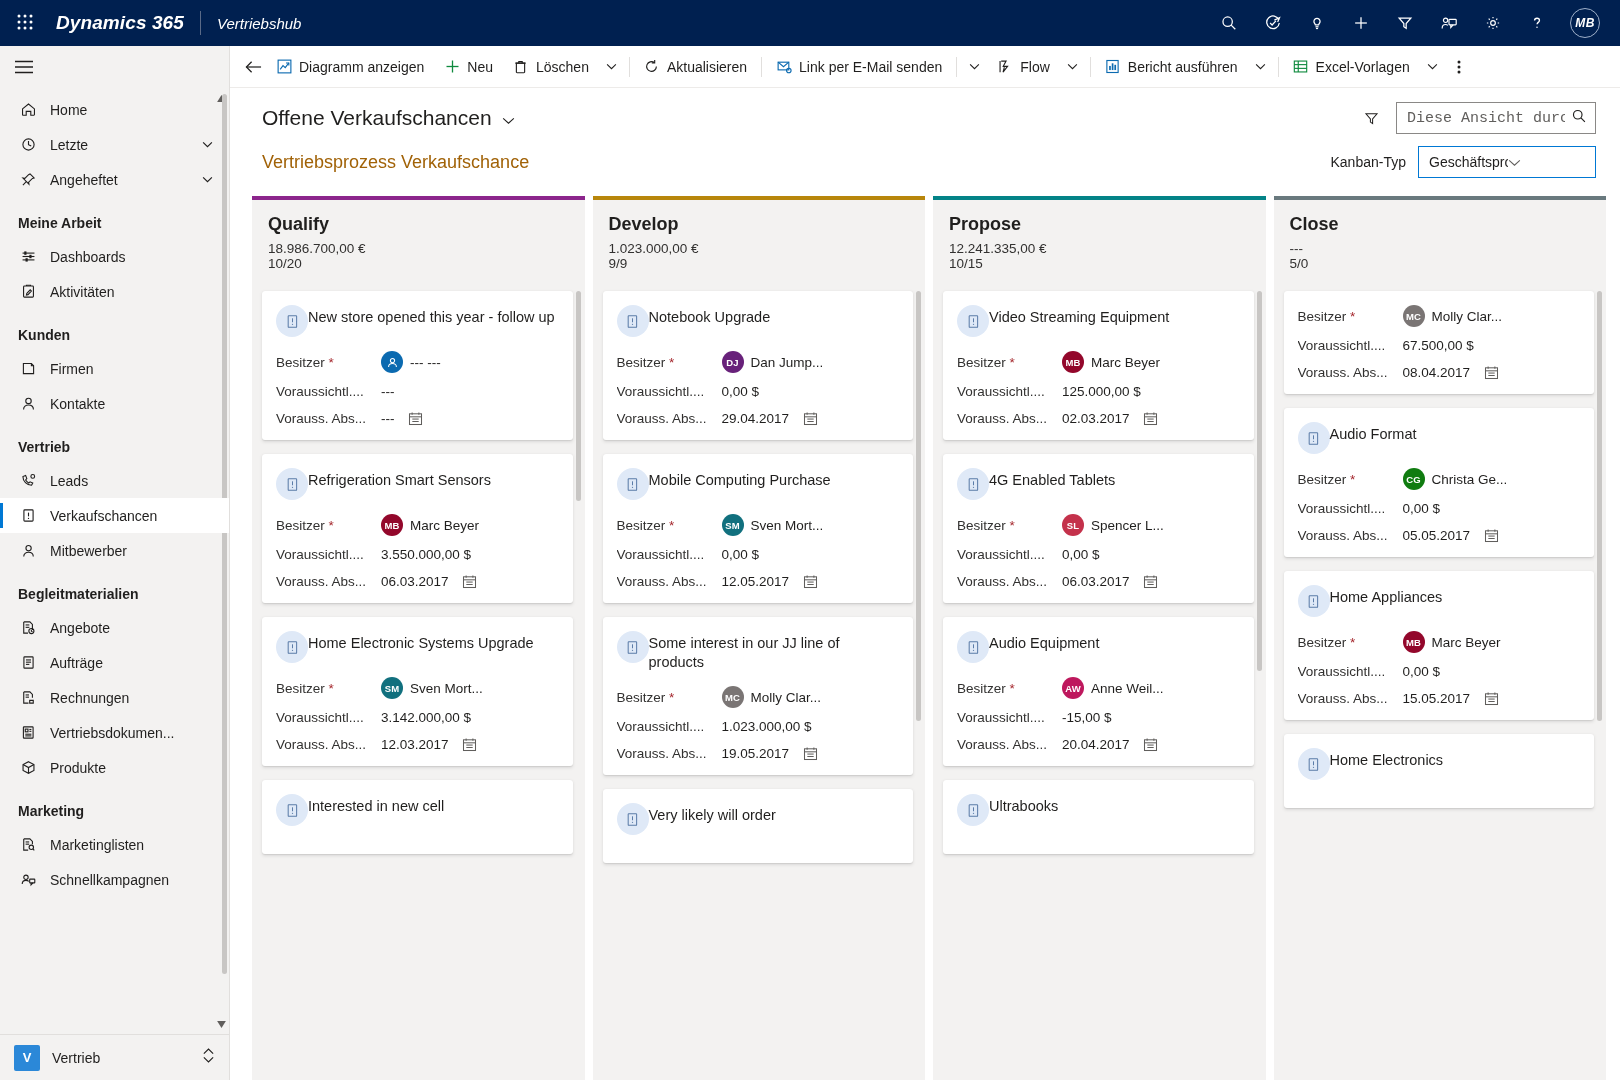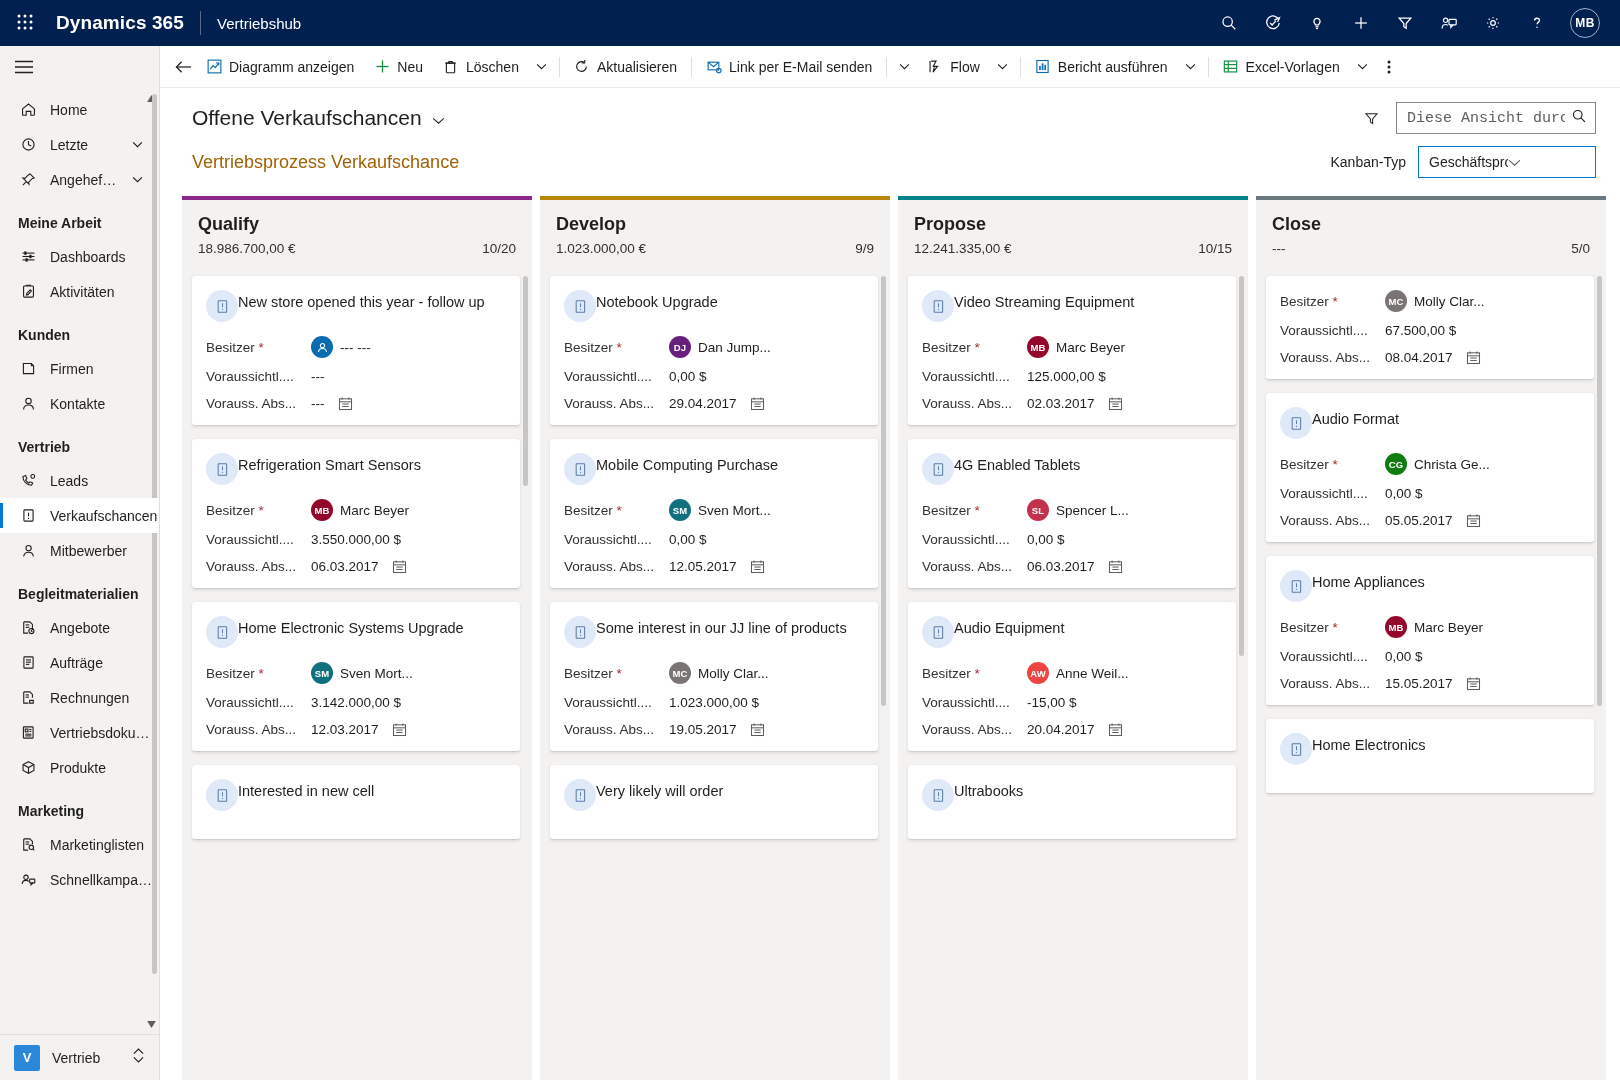--- a/index.html
+++ b/index.html
@@ -5,42 +5,42 @@
   * { box-sizing: border-box; margin: 0; padding: 0; }
   html, body {
     width: 1620px; height: 1080px;
     font-family: "Liberation Sans", sans-serif;
     background: #ffffff;
     overflow: hidden;
   }
   
   .topnav {
     height: 46px; background: #002050; color: #fff;
-    display: flex; align-items: center; padding: 0 16px;
+    display: flex; align-items: center; padding: 0 16px; font-style: italic;
   }
   .waffle { width: 34px; display:flex; align-items:center; justify-content:flex-start; cursor:pointer; }
   .waffle svg { display:block; }
   .brand { font-size: 19px; font-weight: 600; letter-spacing: .1px; padding-left: 6px; }
   .brand-sep { width:1px; height:24px; background:#5a6a87; margin:0 16px; }
   .appname { font-size: 15px; font-weight: 400; }
   .topnav-spacer { flex: 1; }
   .topnav-icons { display:flex; align-items:center; gap: 22px; padding-right: 4px; }
   .ticon { width:22px; height:22px; display:flex; align-items:center; justify-content:center; cursor:pointer; }
   .ticon svg { display:block; }
   .avatar-top {
     width: 30px; height: 30px; border-radius: 50%;
     border: 1px solid #9fb0c9; color:#fff;
     display:flex; align-items:center; justify-content:center;
     font-size: 12px; font-weight: 600; letter-spacing:.3px; cursor:pointer;
   }
   
   .shell { display:flex; height: calc(1080px - 46px); }
   
   .sidebar {
-    width: 160px; background:#f3f2f1; border-right:1px solid #e1dfdd;
+    width: 230px; background:#f3f2f1; border-right:1px solid #e1dfdd;
     display:flex; flex-direction:column; position:relative;
   }
   .hamburger { height:42px; display:flex; align-items:center; padding-left:14px; cursor:pointer; }
   .side-scroll { flex:1; overflow:hidden; padding-top: 4px; position:relative; }
   .side-item {
     height: 35px; display:flex; align-items:center; gap:12px;
     padding-left: 18px; font-size: 14px; color:#201f1e; cursor:pointer; position:relative;
   }
   .side-item.active { background:#fff; }
   .side-item.active::before {
@@ -105,21 +105,21 @@
   .kanban-select span { flex:1; white-space:nowrap; overflow:hidden; }
   
   .board {
     flex:1; display:flex; gap: 8px; padding: 18px 14px 0 22px; min-height:0; overflow:hidden;
   }
   .column { flex:1; display:flex; flex-direction:column; min-width:0; }
   .col-head {
     background:#f3f2f1; border-top: 4px solid #888; padding: 14px 16px 12px 16px;
   }
   .col-name { font-size: 18px; color:#201f1e; font-weight:600; margin-bottom: 6px; }
-  .col-meta { display:flex; align-items:flex-end; font-size:13.5px; color:#323130; }
+  .col-meta { display:flex; align-items:flex-start; font-size:13.5px; color:#323130;flex-direction:column; }
   .col-sum { flex:1; white-space:nowrap; overflow:hidden; }
   .col-count { white-space:nowrap; }
   .col-body {
     flex:1; background:#f3f2f1; padding: 8px 12px 0 10px; overflow:hidden; position:relative;
   }
   .col-scrollbar { position:absolute; right:4px; top:8px; width:5px; background:#c8c6c4; border-radius:3px; }
   .card {
     background:#fff; border-radius:3px; box-shadow: 0 1.2px 3.6px rgba(0,0,0,.10), 0 .3px .9px rgba(0,0,0,.07);
     padding: 14px 16px 14px 14px; margin-bottom: 14px;
   }
@@ -1021,21 +1021,21 @@
                     <rect x="3.4" y="1.8" width="9" height="12.4" rx="0.7"></rect>
                     <line x1="8" y1="4.6" x2="8" y2="8.8"></line>
                     <circle cx="8" cy="11" r="0.7" fill="#5b7ca8" stroke="none"></circle>
                   </svg>
                 </span>
                 <span class="card-title">Audio Equipment</span>
               </div>
               <div class="card-row">
                 <span class="row-label">Besitzer <span class="req">*</span></span>
                 <span class="row-value">
-                  <span class="ownav" style="background:#ef4444">AW</span>
+                  <span class="ownav" style="background:#be185d">AW</span>
                   <span class="txt">Anne Weil...</span>
                 </span>
               </div>
               <div class="card-row">
                 <span class="row-label">Voraussichtl....</span>
                 <span class="row-value">
                   <span class="txt">-15,00 $</span>
                 </span>
               </div>
               <div class="card-row">

